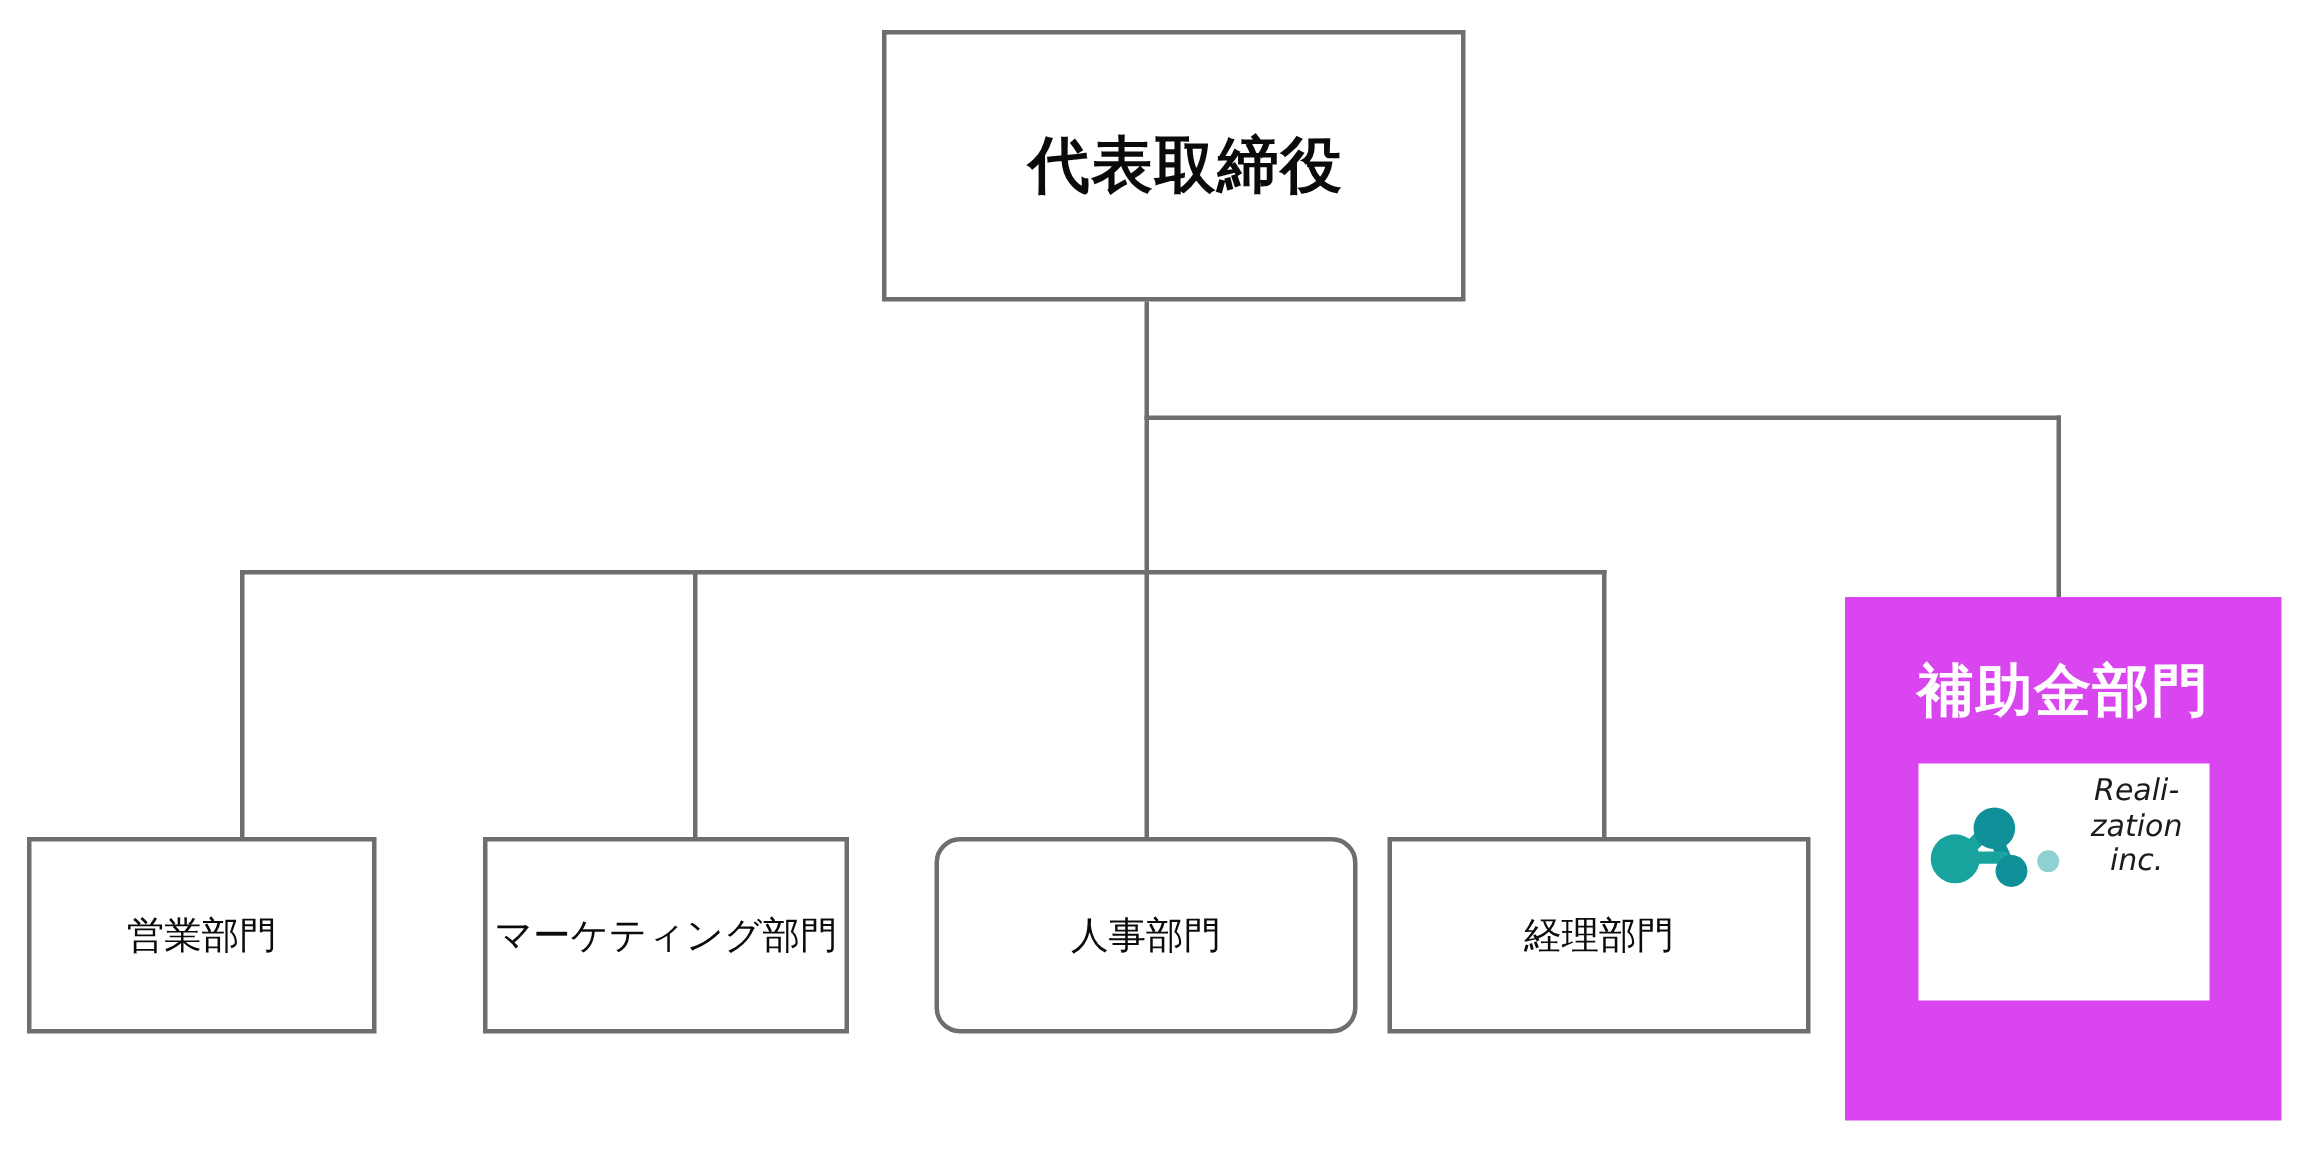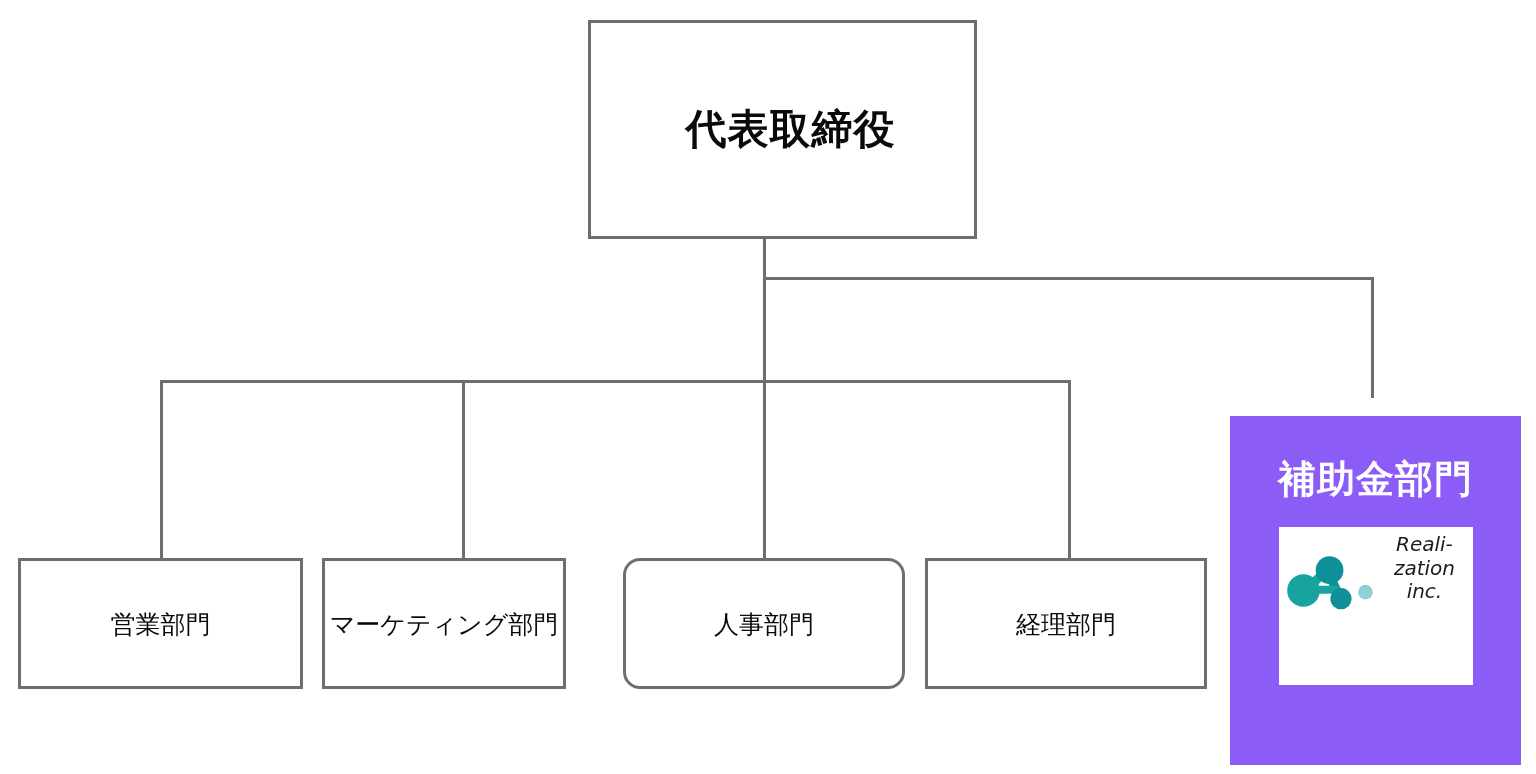--- a/index.html
+++ b/index.html
@@ -41,48 +41,48 @@
     color: #0a0a0a;
     line-height: 1.2;
     white-space: nowrap;
   }
 
   
   #node-root {
     left: 588px;
     top: 20px;
     width: 389px;
-    height: 219px;
+    height: 181px;
     padding-left: 16px;
   }
   #node-root .node-label {
     font-size: 41px;
     font-weight: bold;
     letter-spacing: 1px;
   }
 
   
   .leaf-box { top: 558px; height: 131px; }
   .leaf-box .node-label {
     font-size: 25px;
     font-weight: normal;
   }
-  #node-sales      { left: 18px;  width: 285px; }
+  #node-sales      { left: 18px;  width: 233px; }
   #node-marketing  { left: 322px; width: 244px; }
   #node-hr         { left: 623px; width: 282px; border-radius: 17px; }
   #node-accounting { left: 925px; width: 282px; justify-content: center; }
 
   
   #node-subsidy {
     position: absolute;
     left: 1230px;
-    top: 416px;
+    top: 398px;
     width: 291px;
     height: 349px;
-    background: #8b5cf6;
+    background: #d946ef;
     display: flex;
     flex-direction: column;
     align-items: center;
   }
   #node-subsidy .subsidy-title {
     margin-top: 44px;
     color: #ffffff;
     font-size: 38px;
     font-weight: bold;
     letter-spacing: 1px;

